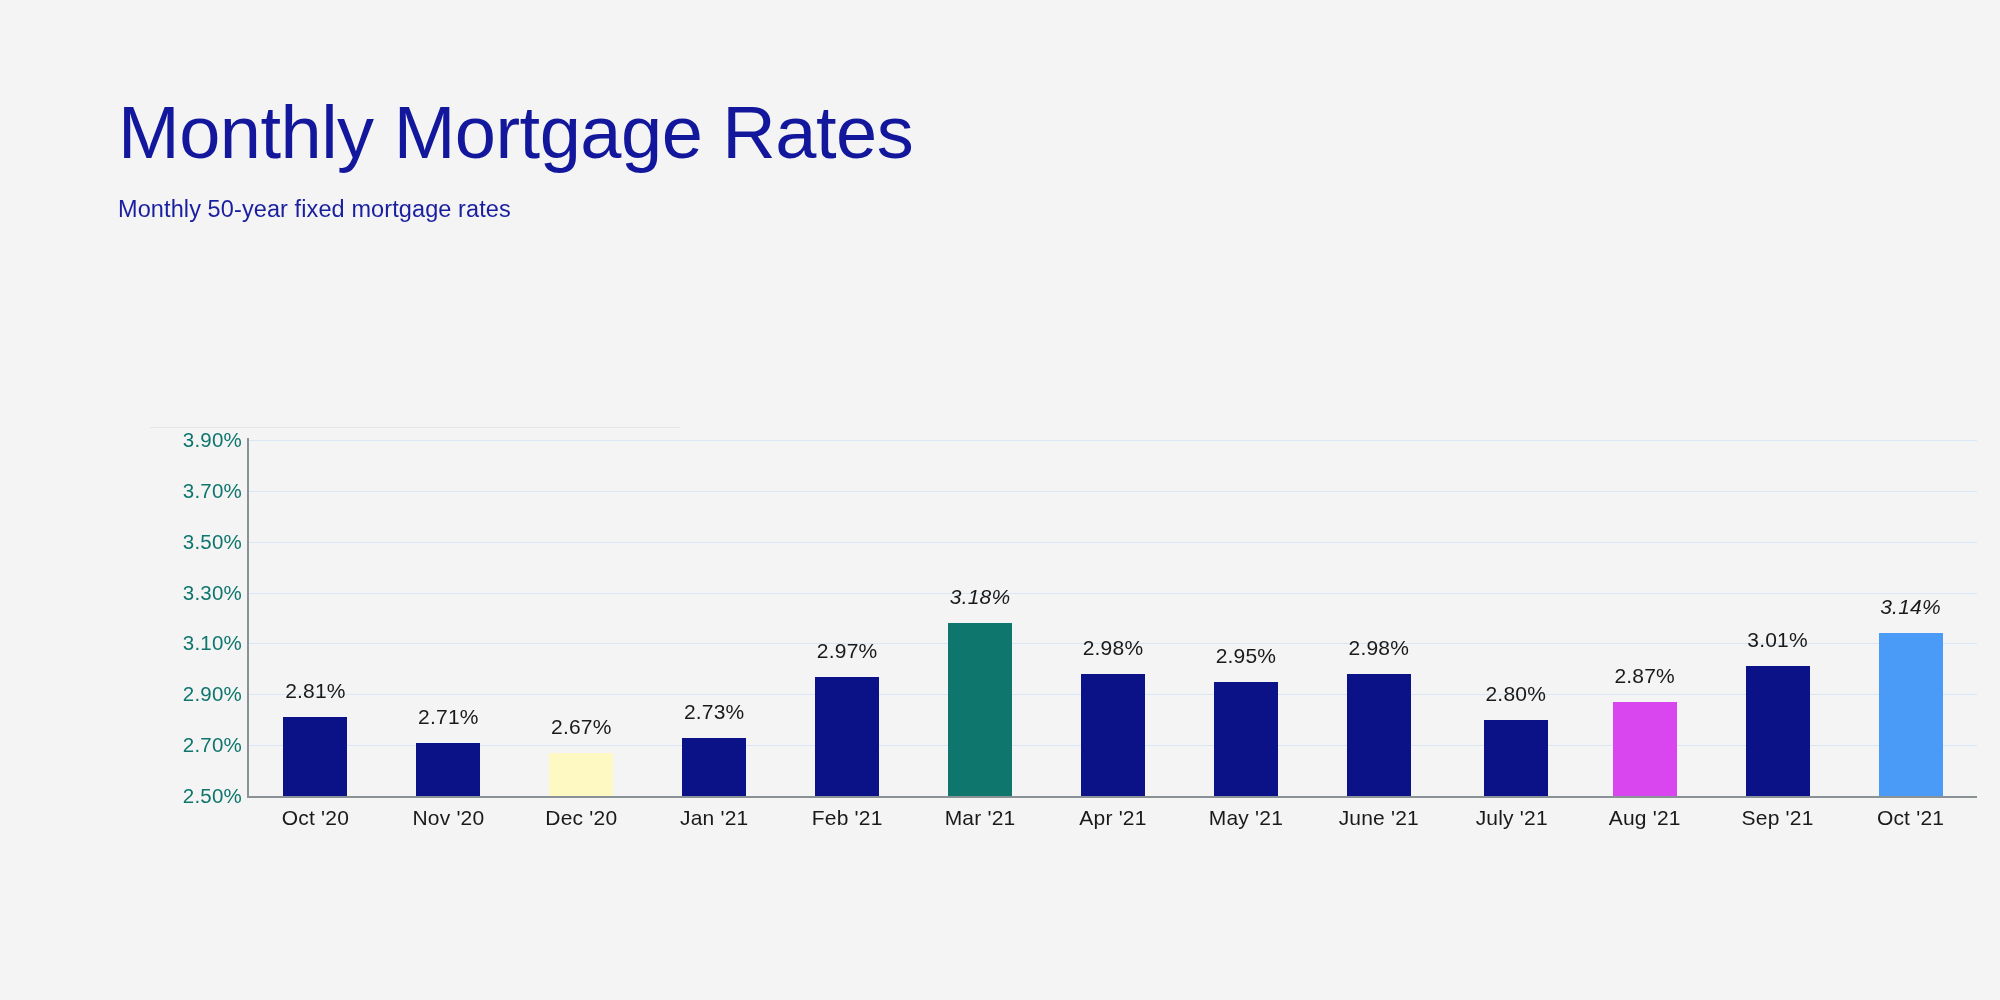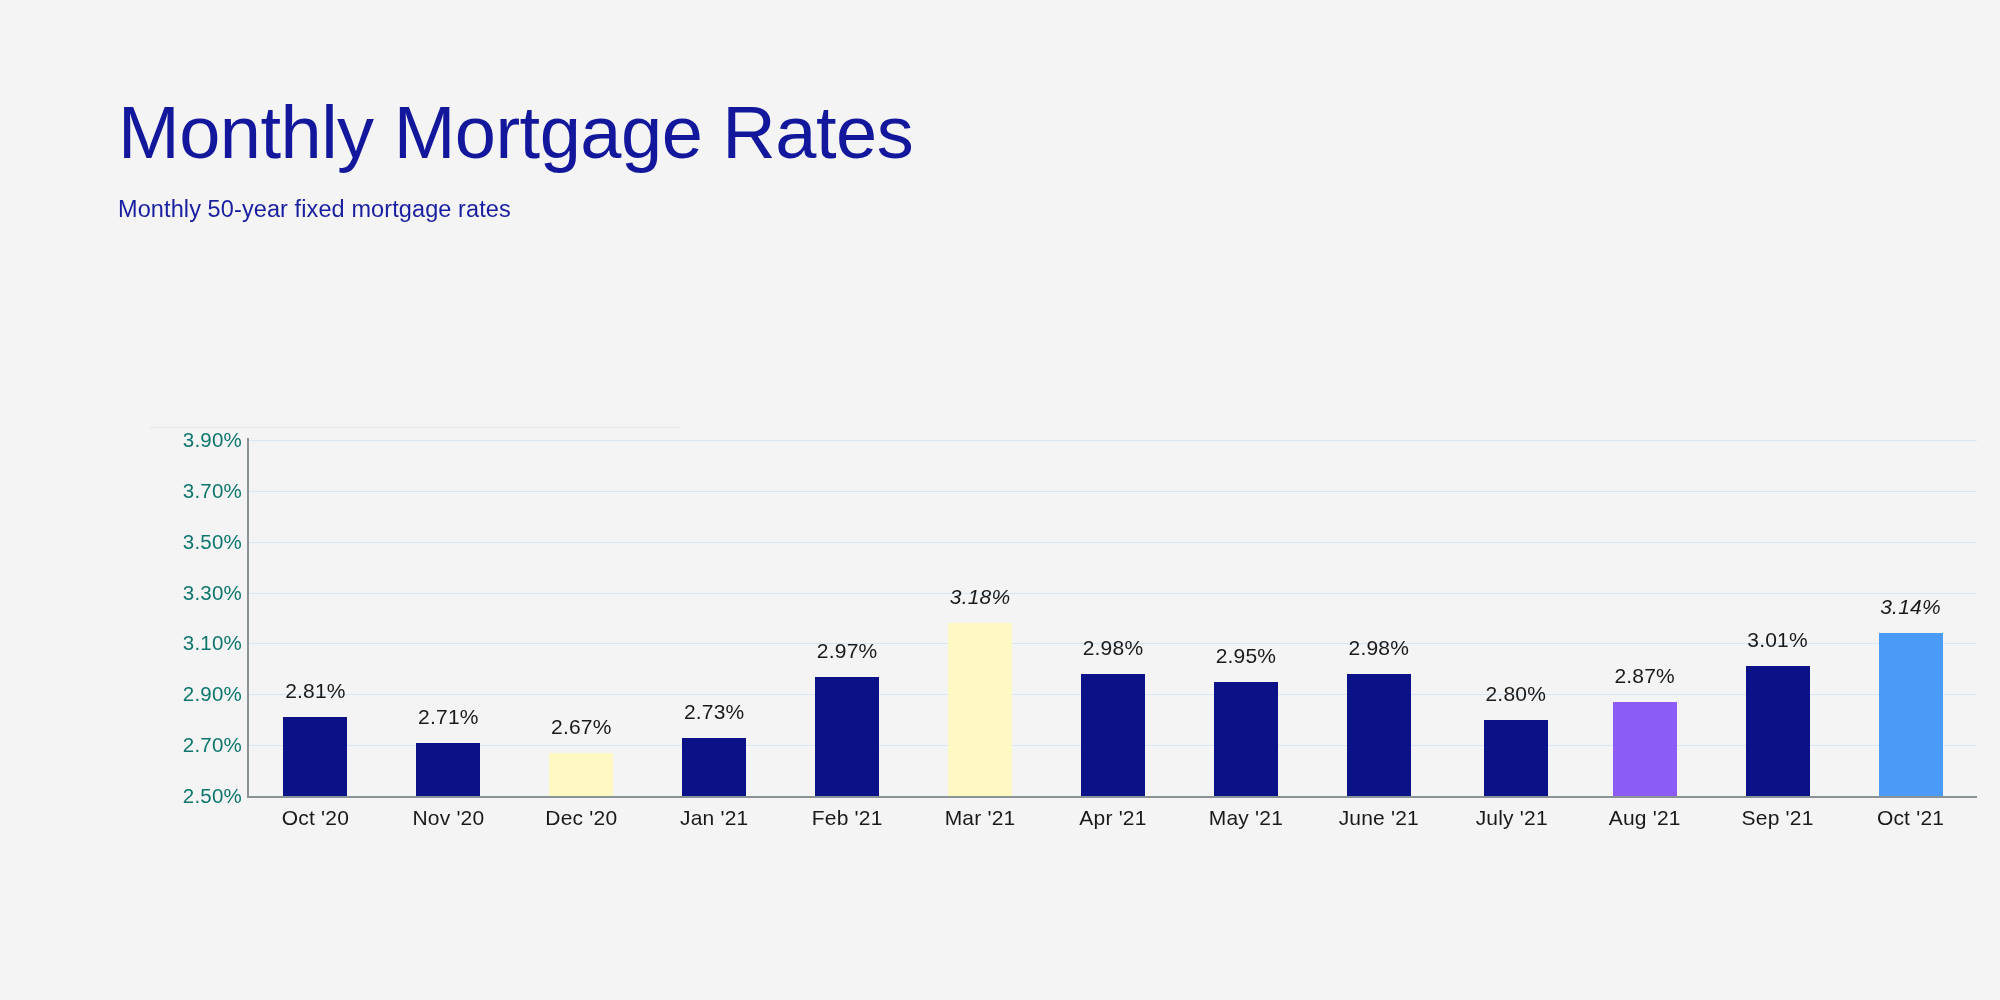--- a/index.html
+++ b/index.html
@@ -222,21 +222,21 @@
           <div class="bar" style="height: 58.4857px; background: rgb(11, 17, 134);">
             <div class="bar-value">2.73%</div>
           </div>
         </div>
         <div class="bar-slot">
           <div class="bar" style="height: 119.514px; background: rgb(11, 17, 134);">
             <div class="bar-value">2.97%</div>
           </div>
         </div>
         <div class="bar-slot">
-          <div class="bar" style="height: 172.914px; background: #fef9c3; font-style: italic;">
+          <div class="bar" style="height: 172.914px; background: #0f766e; font-style: italic;">
             <div class="bar-value">3.18%</div>
           </div>
         </div>
         <div class="bar-slot">
           <div class="bar" style="height: 122.057px; background: rgb(11, 17, 134);">
             <div class="bar-value">2.98%</div>
           </div>
         </div>
         <div class="bar-slot">
           <div class="bar" style="height: 114.429px; background: rgb(11, 17, 134);">
@@ -247,21 +247,21 @@
           <div class="bar" style="height: 122.057px; background: rgb(11, 17, 134);">
             <div class="bar-value">2.98%</div>
           </div>
         </div>
         <div class="bar-slot">
           <div class="bar" style="height: 76.2857px; background: rgb(11, 17, 134); margin-left: 8px;">
             <div class="bar-value">2.80%</div>
           </div>
         </div>
         <div class="bar-slot">
-          <div class="bar" style="height: 94.0857px; background: #8b5cf6;">
+          <div class="bar" style="height: 94.0857px; background: #d946ef;">
             <div class="bar-value">2.87%</div>
           </div>
         </div>
         <div class="bar-slot">
           <div class="bar" style="height: 129.686px; background: rgb(11, 17, 134);">
             <div class="bar-value">3.01%</div>
           </div>
         </div>
         <div class="bar-slot">
           <div class="bar highlight" style="height: 162.743px; background: rgb(74, 155, 247); font-style: italic;">

